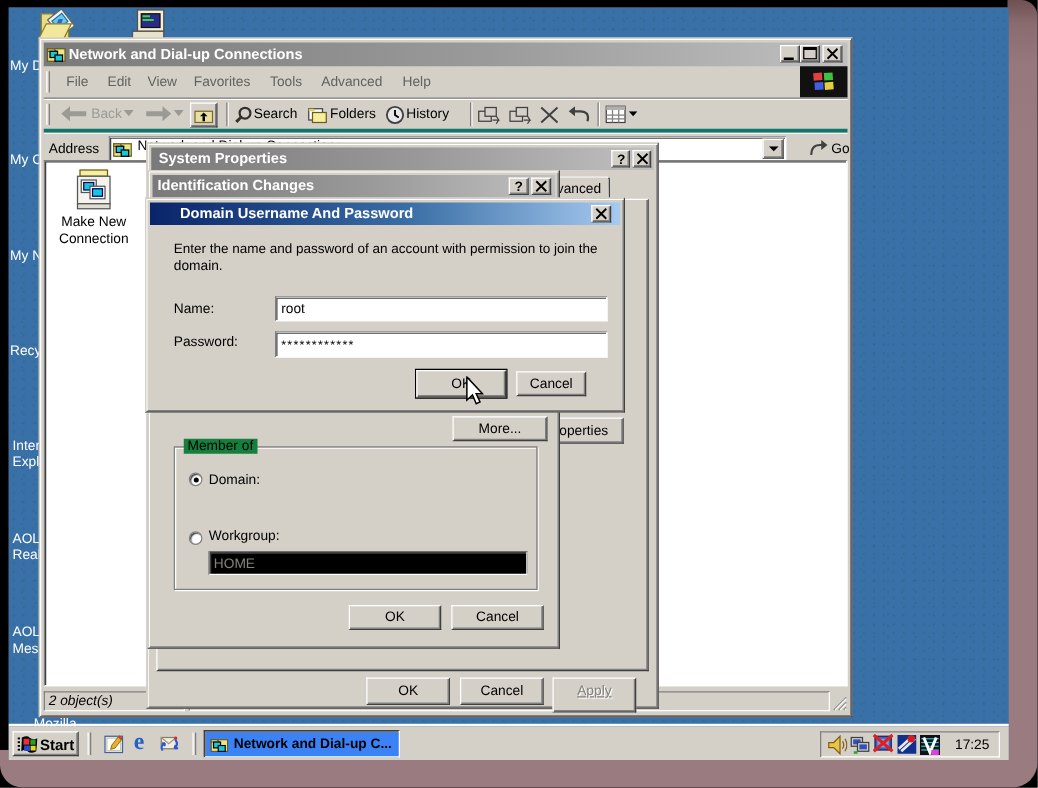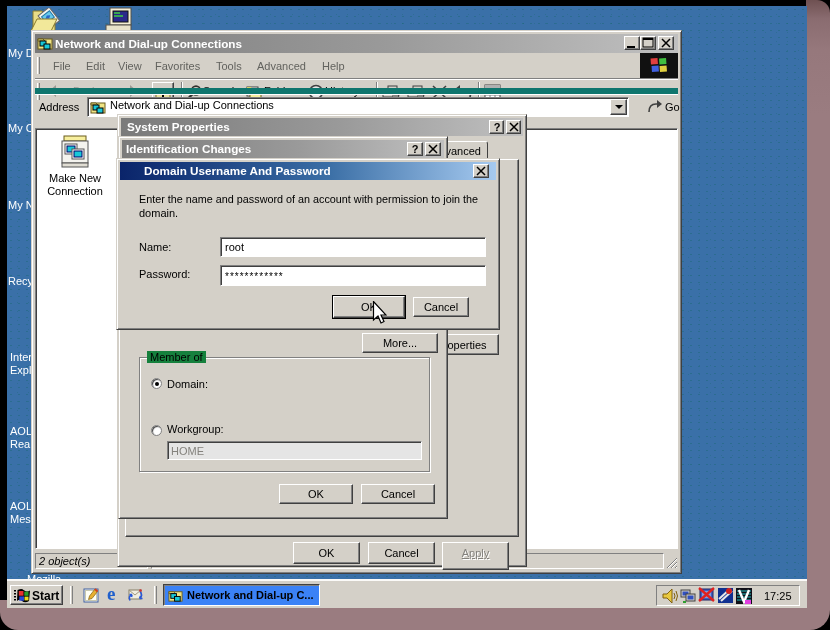--- a/index.html
+++ b/index.html
@@ -186,21 +186,21 @@
           <line x1="6" y1="4" x2="6" y2="14" stroke="#808080"></line>
           <line x1="11" y1="4" x2="11" y2="14" stroke="#808080"></line>
           <line x1="1" y1="8" x2="16" y2="8" stroke="#808080"></line>
           <line x1="1" y1="11" x2="16" y2="11" stroke="#808080"></line>
         </svg>
       <svg class="abs" style="left:468px; top:10px;" width="7" height="5">
           <polygon points="0,0 7,0 3.5,4" fill="#000"></polygon>
         </svg>
     </div>
 
-    <div class="abs" style="left:3px; top:57px; right:3px; height:25px; border-top:6px solid #0f766e; box-shadow: inset 0 1px 0 #fff;">
+    <div class="abs" style="left:3px; top:72px; right:3px; height:25px; border-top:3px solid #0f766e; box-shadow: inset 0 1px 0 #fff;">
       <div class="abs t11" style="left:4px; top:7px;">Address</div>
       <div class="abs sunken" style="left:52px; top:3px; width:542px; height:20px; background:#fff;">
         <svg class="abs" style="left:2px; top:1px;" width="16" height="16" viewBox="0 0 16 16">
           <rect x="1" y="4" width="14" height="10" fill="#efe484" stroke="#6a5c1c"></rect>
           <polygon points="1,4 6,4 8,6 1,6" fill="#efe484" stroke="#6a5c1c"></polygon>
           <rect x="3" y="6" width="6" height="5" fill="#18c8d8" stroke="#000"></rect>
           <rect x="7" y="9" width="6" height="5" fill="#18c8d8" stroke="#000"></rect>
         </svg>
         <div class="abs t11" style="left:22px; top:1px;">Network and Dial-up Connections</div>
         <div class="abs btn" style="right:1px; top:1px; width:17px; height:16px;"><svg width="8" height="5" style="margin-top:5px;">
@@ -289,21 +289,21 @@
         </div>
     </div>
     <div class="abs btn" style="left:243px; top:196px; width:76px; height:20px; line-height:19px;">More...</div>
     <div class="abs" style="left:20px; top:220px; width:291px; height:115px; border:1px solid #808080; box-shadow: inset 1px 1px 0 #fff, 1px 1px 0 #fff;">
       <div class="abs t11 face" style="left:7px; top:-7px; padding:0 3px;">Member of</div>
       <div class="abs" style="left:11px; top:20px; width:11px; height:11px; border-radius:50%; background:#fff; border:1px solid #808080; box-shadow: inset 1px 1px 1px #404040;"></div>
       <div class="abs" style="left:14.5px; top:23.5px; width:4px; height:4px; border-radius:50%; background:#000;"></div>
       <div class="abs t11" style="left:27px; top:20px;">Domain:</div>
       <div class="abs" style="left:11px; top:67px; width:11px; height:11px; border-radius:50%; background:#fff; border:1px solid #808080; box-shadow: inset 1px 1px 1px #404040;"></div>
       <div class="abs t11" style="left:27px; top:65px;">Workgroup:</div>
-      <div class="abs sunken" style="left:27px; top:83px; width:255px; height:19px; background:#e5e5e5;">
+      <div class="abs sunken" style="left:27px; top:83px; width:255px; height:19px; background:#000000;">
           <div class="t11" style="margin:3px 0 0 3px; color:#84827d;">HOME</div>
         </div>
     </div>
     <div class="abs btn" style="left:160px; top:347px; width:74px; height:20px; line-height:19px;">OK</div>
     <div class="abs btn" style="left:242px; top:347px; width:74px; height:20px; line-height:19px;">Cancel</div>
   </div>
 
   <div class="abs frame3d" id="domdlg" style="left:109px; top:152px; width:384px; height:172px;">
     <div class="abs act-title" style="left:3px; top:3px; right:3px; height:18px;">
       <div class="titletxt abs" style="left:4px; top:2px;padding-left:20px;">Domain Username And Password</div>

